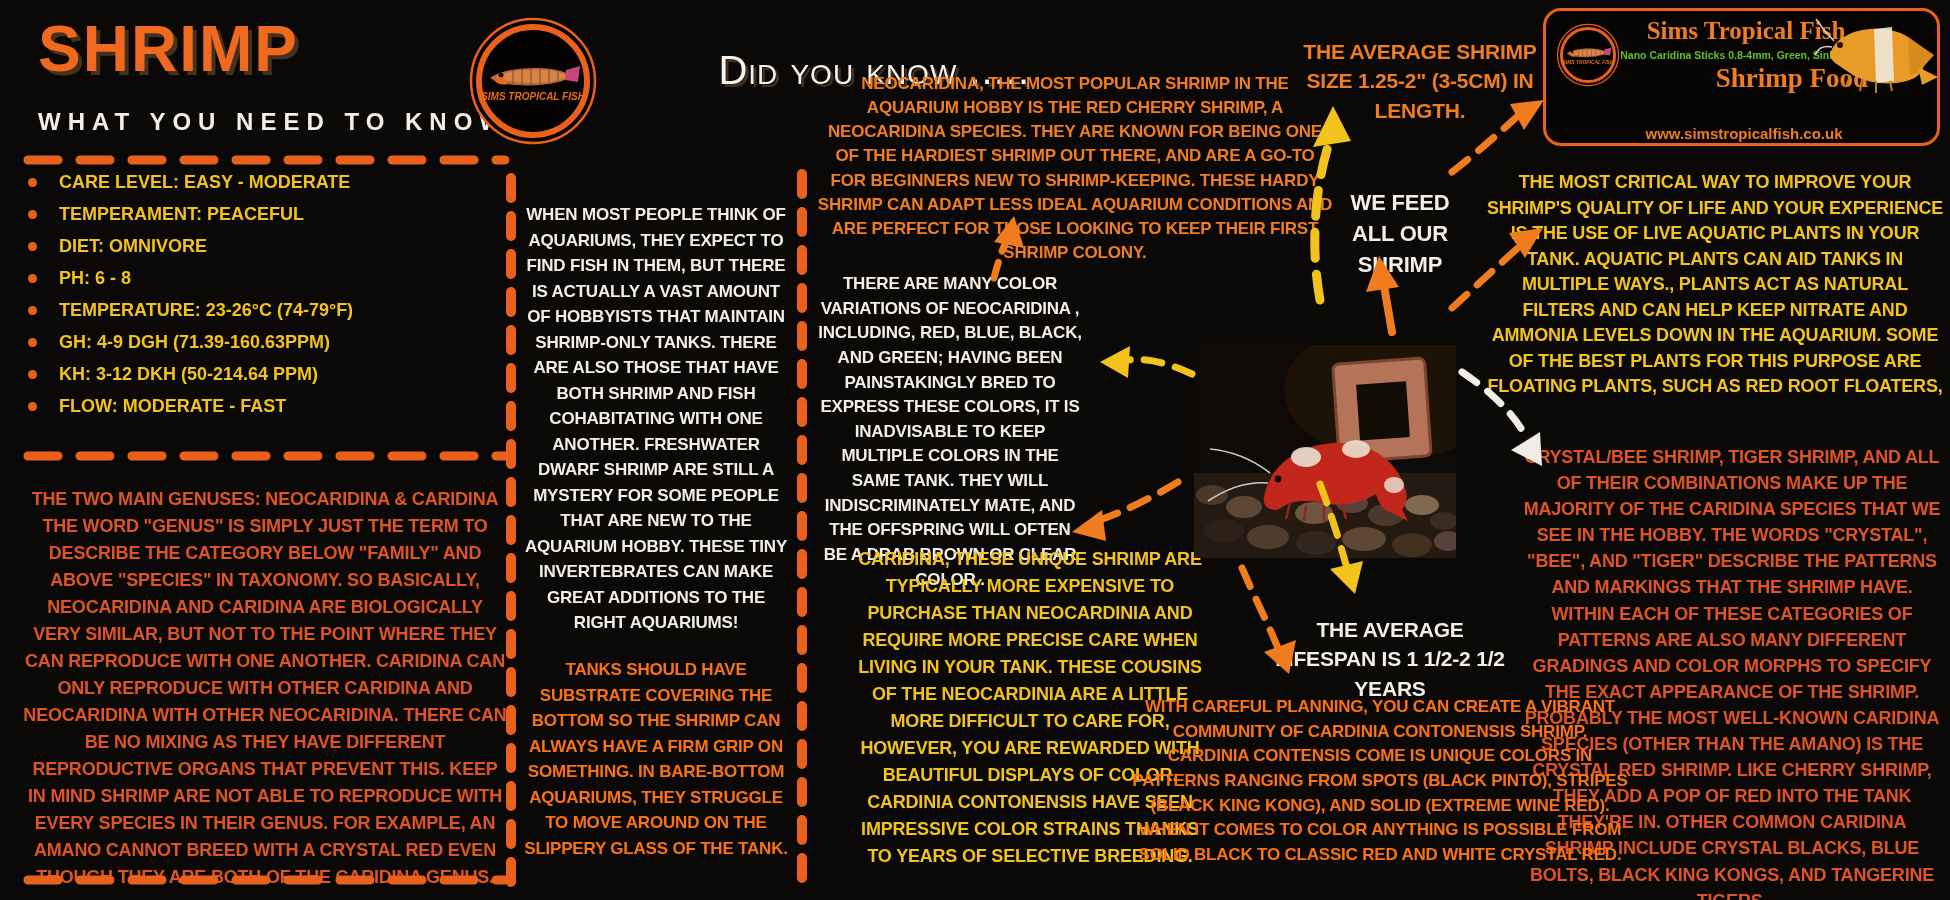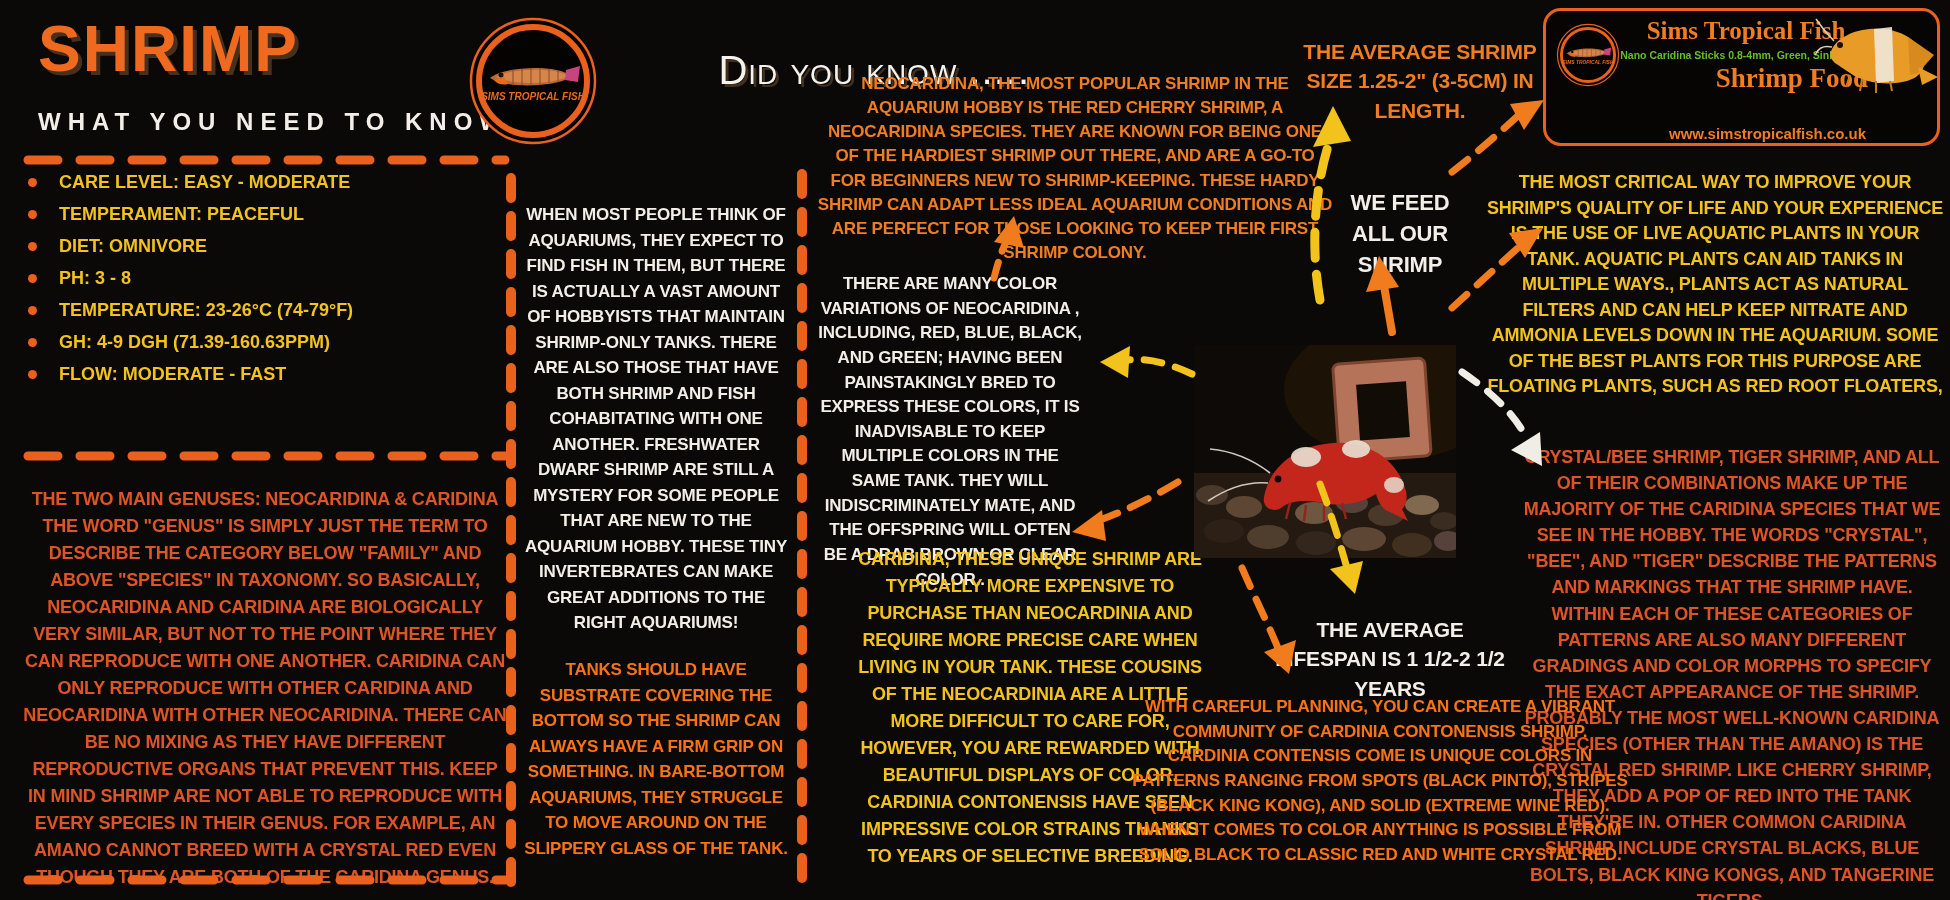--- a/index.html
+++ b/index.html
@@ -50,21 +50,21 @@
     border:3px solid #e9611d;border-radius:18px;box-sizing:border-box;background:#070503;
   }
   .brandbox .bname{position:absolute;left:78px;top:6px;width:244px;text-align:center;
     font-family:"Liberation Serif",serif;font-size:25px;font-weight:bold;color:#ef7d22;}
   .brandbox .bline{position:absolute;left:64px;top:38px;width:272px;text-align:center;
     font-size:10.5px;font-weight:bold;color:#64bf27;}
   .brandbox .bprod{position:absolute;left:78px;top:52px;width:244px;text-align:right;
     font-family:"Liberation Serif",serif;font-size:27px;font-weight:bold;color:#ef7d22;}
   .brandbox .bdetails{position:absolute;left:26px;top:88px;width:344px;text-align:center;
     font-size:8.5px;font-weight:bold;color:#efece6;line-height:1.28;}
-  .brandbox .bsite{position:absolute;left:40px;top:114px;width:280px;text-align:right;
+  .brandbox .bsite{position:absolute;left:58px;top:114px;width:280px;text-align:center;
     font-size:15px;font-weight:bold;color:#ef7d22;}
   .photo{position:absolute;left:1194px;top:345px;width:262px;height:213px;margin:0;}
   .overlay{position:absolute;left:0;top:0;pointer-events:none;}
   .dash-o{stroke:#e9611d;fill:none;stroke-linecap:round;}
   .dash-oo{stroke:#f07c1e;fill:none;stroke-linecap:round;}
   .dash-y{stroke:#f2c31d;fill:none;stroke-linecap:round;}
   .dash-w{stroke:#f0ede6;fill:none;stroke-linecap:round;}
   .fill-o{fill:#f07c1e;}
   .fill-y{fill:#f2c31d;}
   .fill-w{fill:#f0ede6;}
@@ -113,29 +113,33 @@
     <li>
         <span class="dot"></span>
         <span>TEMPERAMENT: PEACEFUL</span>
       </li>
     <li>
         <span class="dot"></span>
         <span>DIET: OMNIVORE</span>
       </li>
     <li>
         <span class="dot"></span>
-        <span>PH: 3 - 8</span>
+        <span>PH: 6 - 8</span>
       </li>
     <li>
         <span class="dot"></span>
         <span>TEMPERATURE: 23-26°C (74-79°F)</span>
       </li>
     <li>
         <span class="dot"></span>
         <span>GH: 4-9 DGH (71.39-160.63PPM)</span>
+      </li>
+    <li>
+        <span class="dot"></span>
+        <span>KH: 3-12 DKH (50-214.64 PPM)</span>
       </li>
     <li>
         <span class="dot"></span>
         <span>FLOW: MODERATE - FAST</span>
       </li>
   </ul>
 
   <p class="para c-redorange" style="left:22px;top:468px;width:486px;font-size:18px;line-height:1.5;">THE TWO MAIN GENUSES: NEOCARIDINA &amp; CARIDINA THE WORD "GENUS" IS SIMPLY JUST THE TERM TO DESCRIBE THE CATEGORY BELOW "FAMILY" AND ABOVE "SPECIES" IN TAXONOMY. SO BASICALLY, NEOCARIDINA AND CARIDINA ARE BIOLOGICALLY VERY SIMILAR, BUT NOT TO THE POINT WHERE THEY CAN REPRODUCE WITH ONE ANOTHER. CARIDINA CAN ONLY REPRODUCE WITH OTHER CARIDINA AND NEOCARIDINA WITH OTHER NEOCARIDINA. THERE CAN BE NO MIXING AS THEY HAVE DIFFERENT REPRODUCTIVE ORGANS THAT PREVENT THIS. KEEP IN MIND SHRIMP ARE NOT ABLE TO REPRODUCE WITH EVERY SPECIES IN THEIR GENUS. FOR EXAMPLE, AN AMANO CANNOT BREED WITH A CRYSTAL RED EVEN THOUGH THEY ARE BOTH OF THE CARIDINA GENUS.</p>
   <p class="para c-white" style="left:522px;top:185px;width:268px;font-size:17px;line-height:1.5;">WHEN MOST PEOPLE THINK OF AQUARIUMS, THEY EXPECT TO FIND FISH IN THEM, BUT THERE IS ACTUALLY A VAST AMOUNT OF HOBBYISTS THAT MAINTAIN SHRIMP-ONLY TANKS. THERE ARE ALSO THOSE THAT HAVE BOTH SHRIMP AND FISH COHABITATING WITH ONE ANOTHER. FRESHWATER DWARF SHRIMP ARE STILL A MYSTERY FOR SOME PEOPLE THAT ARE NEW TO THE AQUARIUM HOBBY. THESE TINY INVERTEBRATES CAN MAKE GREAT ADDITIONS TO THE RIGHT AQUARIUMS!</p>
   <p class="para c-amber" style="left:522px;top:640px;width:268px;font-size:17px;line-height:1.5;">TANKS SHOULD HAVE SUBSTRATE COVERING THE BOTTOM SO THE SHRIMP CAN ALWAYS HAVE A FIRM GRIP ON SOMETHING. IN BARE-BOTTOM AQUARIUMS, THEY STRUGGLE TO MOVE AROUND ON THE SLIPPERY GLASS OF THE TANK.</p>

